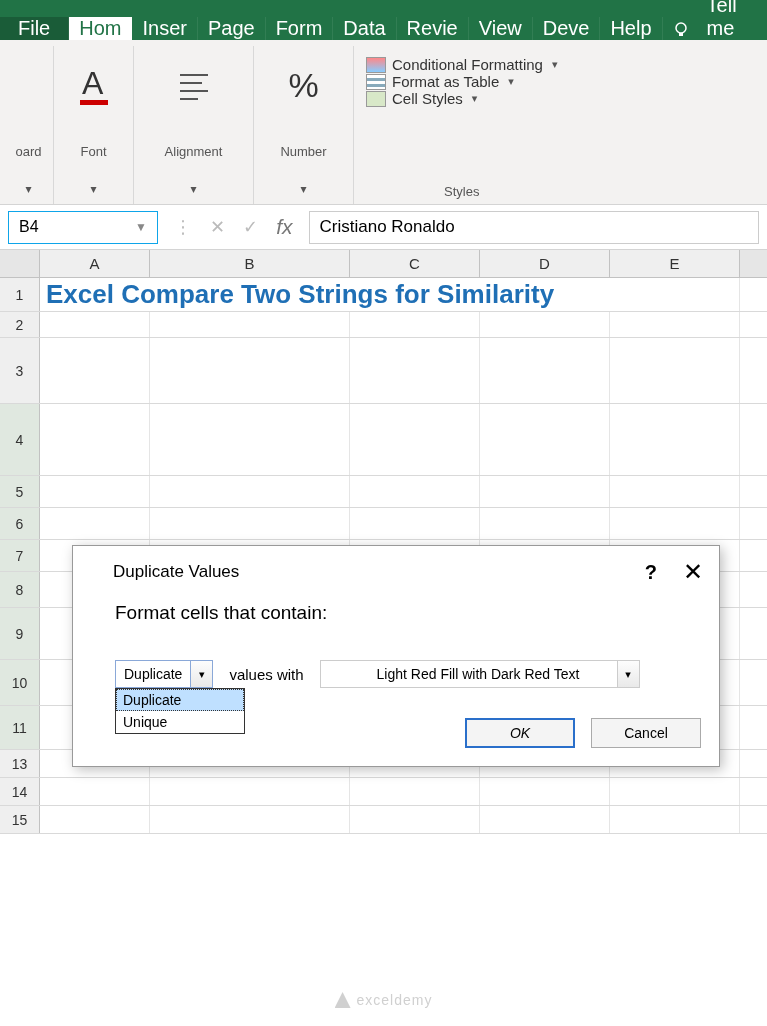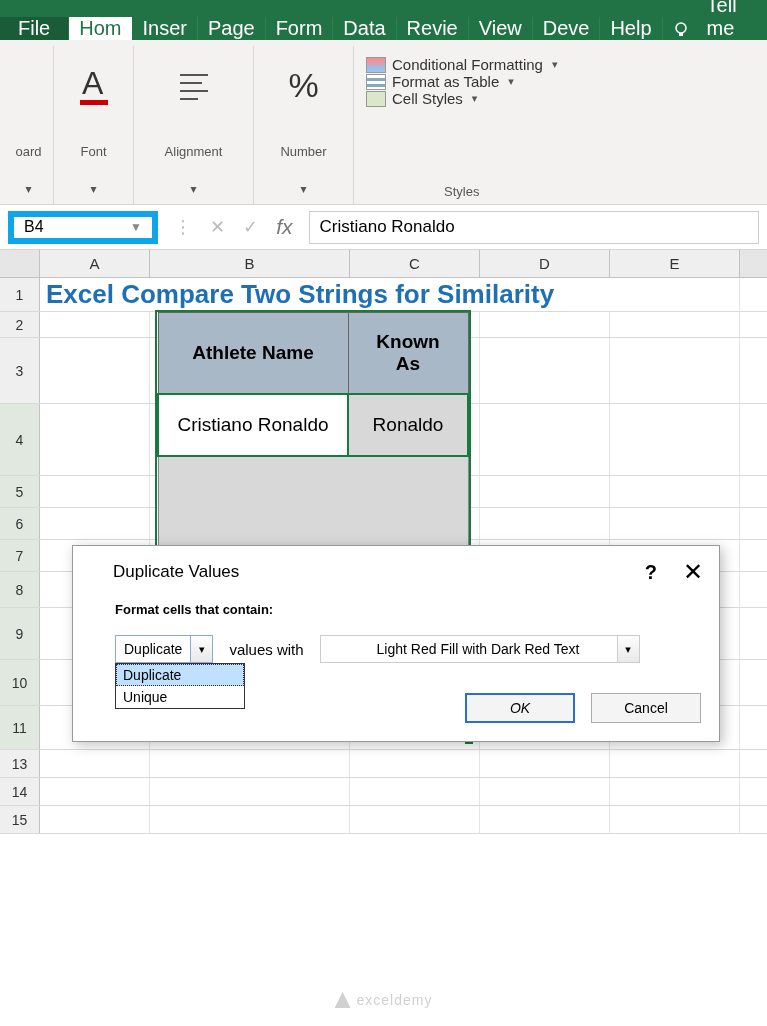--- a/index.html
+++ b/index.html
@@ -20,21 +20,21 @@
 .rgroup-icon { height: 70px; display:flex; align-items:center; justify-content:center; }
 .rgroup .caret { font-size: 12px; color:#555; margin-bottom: 6px;}
 .styles-group { display:flex; flex-direction:column; align-items:center; justify-content:space-between; padding: 4px 12px 2px;}
 .styles-items { display:flex; flex-direction:column; font-size: 15px; color:#333; padding-top:6px;}
 .styles-item { display:flex; align-items:center; gap:6px; cursor:pointer;}
 .styles-item .mini-icon { width:20px; height:16px; background:#e8f0e8; border:1px solid #999; display:inline-block;}
 .drop-caret { color:#555; font-size:11px; margin-left:3px;}
 
 
 .formula-bar { height: 45px; display:flex; align-items:center; border-bottom: 1px solid #d4d4d4; padding: 6px 8px; gap: 10px;}
-.name-box { width: 150px; height: 33px; border: 6px solid #0ea5e9; background:#fff; display:flex; align-items:center; padding: 0 10px; font-size:16px; justify-content:space-between;}
+.name-box { width: 150px; height: 33px; border: 1px solid #0ea5e9; background:#fff; display:flex; align-items:center; padding: 0 10px; font-size:16px; justify-content:space-between;}
 .name-box .dd { color:#888; font-size:12px;}
 .fb-icons { display:flex; gap: 18px; color:#bbb; font-size:18px; align-items:center; padding: 0 6px;}
 .fb-icons .fx { font-style: italic; font-size: 21px; color:#777;}
 .formula-input { flex:1; height:33px; border:1px solid #ccc; background:#fff; padding:0 10px; font-size:17px; display:flex; align-items:center;}
 
 
 .grid-wrap { position: relative; }
 .col-headers { display:flex; height:28px; background:#e6e6e6; border-bottom:1px solid #c2c2c2;}
 .corner { width:40px; border-right:1px solid #c2c2c2; background:#e6e6e6;}
 .ch { border-right:1px solid #c2c2c2; display:flex; align-items:center; justify-content:center; font-size:15px; color:#333; background:#efefef;}
@@ -62,21 +62,21 @@
 .data-table .row4 td { background:#fff; border:2px solid #197a3e;}
 .data-table .row4 td.first { }
 .sel-handle { position:absolute; right:-4px; bottom:-4px; width:8px; height:8px; background:#197a3e;}
 
 
 .dialog { position:absolute; left:72px; top:545px; width:648px; background:#fff; border:1px solid #999; box-shadow: 3px 3px 12px rgba(0,0,0,0.25); padding-left: 24px;}
 .dialog-title { display:flex; justify-content:space-between; align-items:center; padding: 12px 16px 8px;}
 .dialog-title h3 { font-size:17px; font-weight:400;}
 .dialog-title .controls { display:flex; gap: 26px; font-size:20px; align-items:center;}
 .dialog-body { padding: 8px 18px 18px;}
-.dialog-body .label { font-weight:bold; font-size:13px; margin-bottom: 18px;}
+.dialog-body .label { font-weight:normal; font-size:19px; margin-bottom: 36px;}
 .form-row { display:flex; align-items:center; gap: 16px; position:relative;}
 .combo { position:relative; }
 .combo-sel { border:1px solid #8aa8d8; background:#fff; height:28px; display:flex; align-items:center;}
 .combo-sel .txt { padding: 0 8px; font-size:14px;}
 .combo-sel .btn { width:22px; height:26px; border-left:1px solid #8aa8d8; background:linear-gradient(#fdfdfd,#e9e9e9); display:flex; align-items:center; justify-content:center; font-size:11px;}
 .combo-list { position:absolute; top:28px; left:0; width:130px; border:1px solid #333; background:#fff; z-index:5;}
 .combo-opt { padding: 2px 6px; font-size:14px; border:1px dotted transparent;}
 .combo-opt.sel { background:#bfe0ff; border:1px dotted #333;}
 .vw-label { font-size:15px;}
 .fill-combo { border:1px solid #ccc; background:#fff; height:28px; width:320px; display:flex; align-items:center; justify-content:space-between;}
@@ -300,42 +300,20 @@
     <div class="row r15">
         <div class="rh">15</div>
         <div class="cell cA"></div>
         <div class="cell cB"></div>
         <div class="cell cC"></div>
         <div class="cell cD"></div>
         <div class="cell cE"></div>
       </div>
   </div>
 
-  <div class="data-table">
-    <table>
-      <tbody>
-          <tr>
-        <th style="width:190px;">Athlete Name</th>
-        <th style="width:120px;">Known As</th>
-      </tr>
-      <tr class="row4">
-        <td class="first" style="height:62px;line-height:1.3;">Cristiano Ronaldo</td>
-        <td style="background:#d8d8d8;">Ronaldo</td>
-      </tr>
-      <tr>
-            <td colspan="2" style="height:240px;background:#d8d8d8;border:1px solid #888;"></td>
-          </tr>
-      <tr>
-        <td style="height:38px;">Diego Maradona</td>
-        <td>Maradona</td>
-      </tr>
-    </tbody>
-      </table>
-    <div class="sel-handle"></div>
-  </div>
 </div>
 
 <div class="dialog">
   <div class="dialog-title">
     <h3>Duplicate Values</h3>
     <div class="controls">
       <span style="font-weight:bold;">?</span>
       <span style="font-size:24px;">✕</span>
     </div>
   </div>

